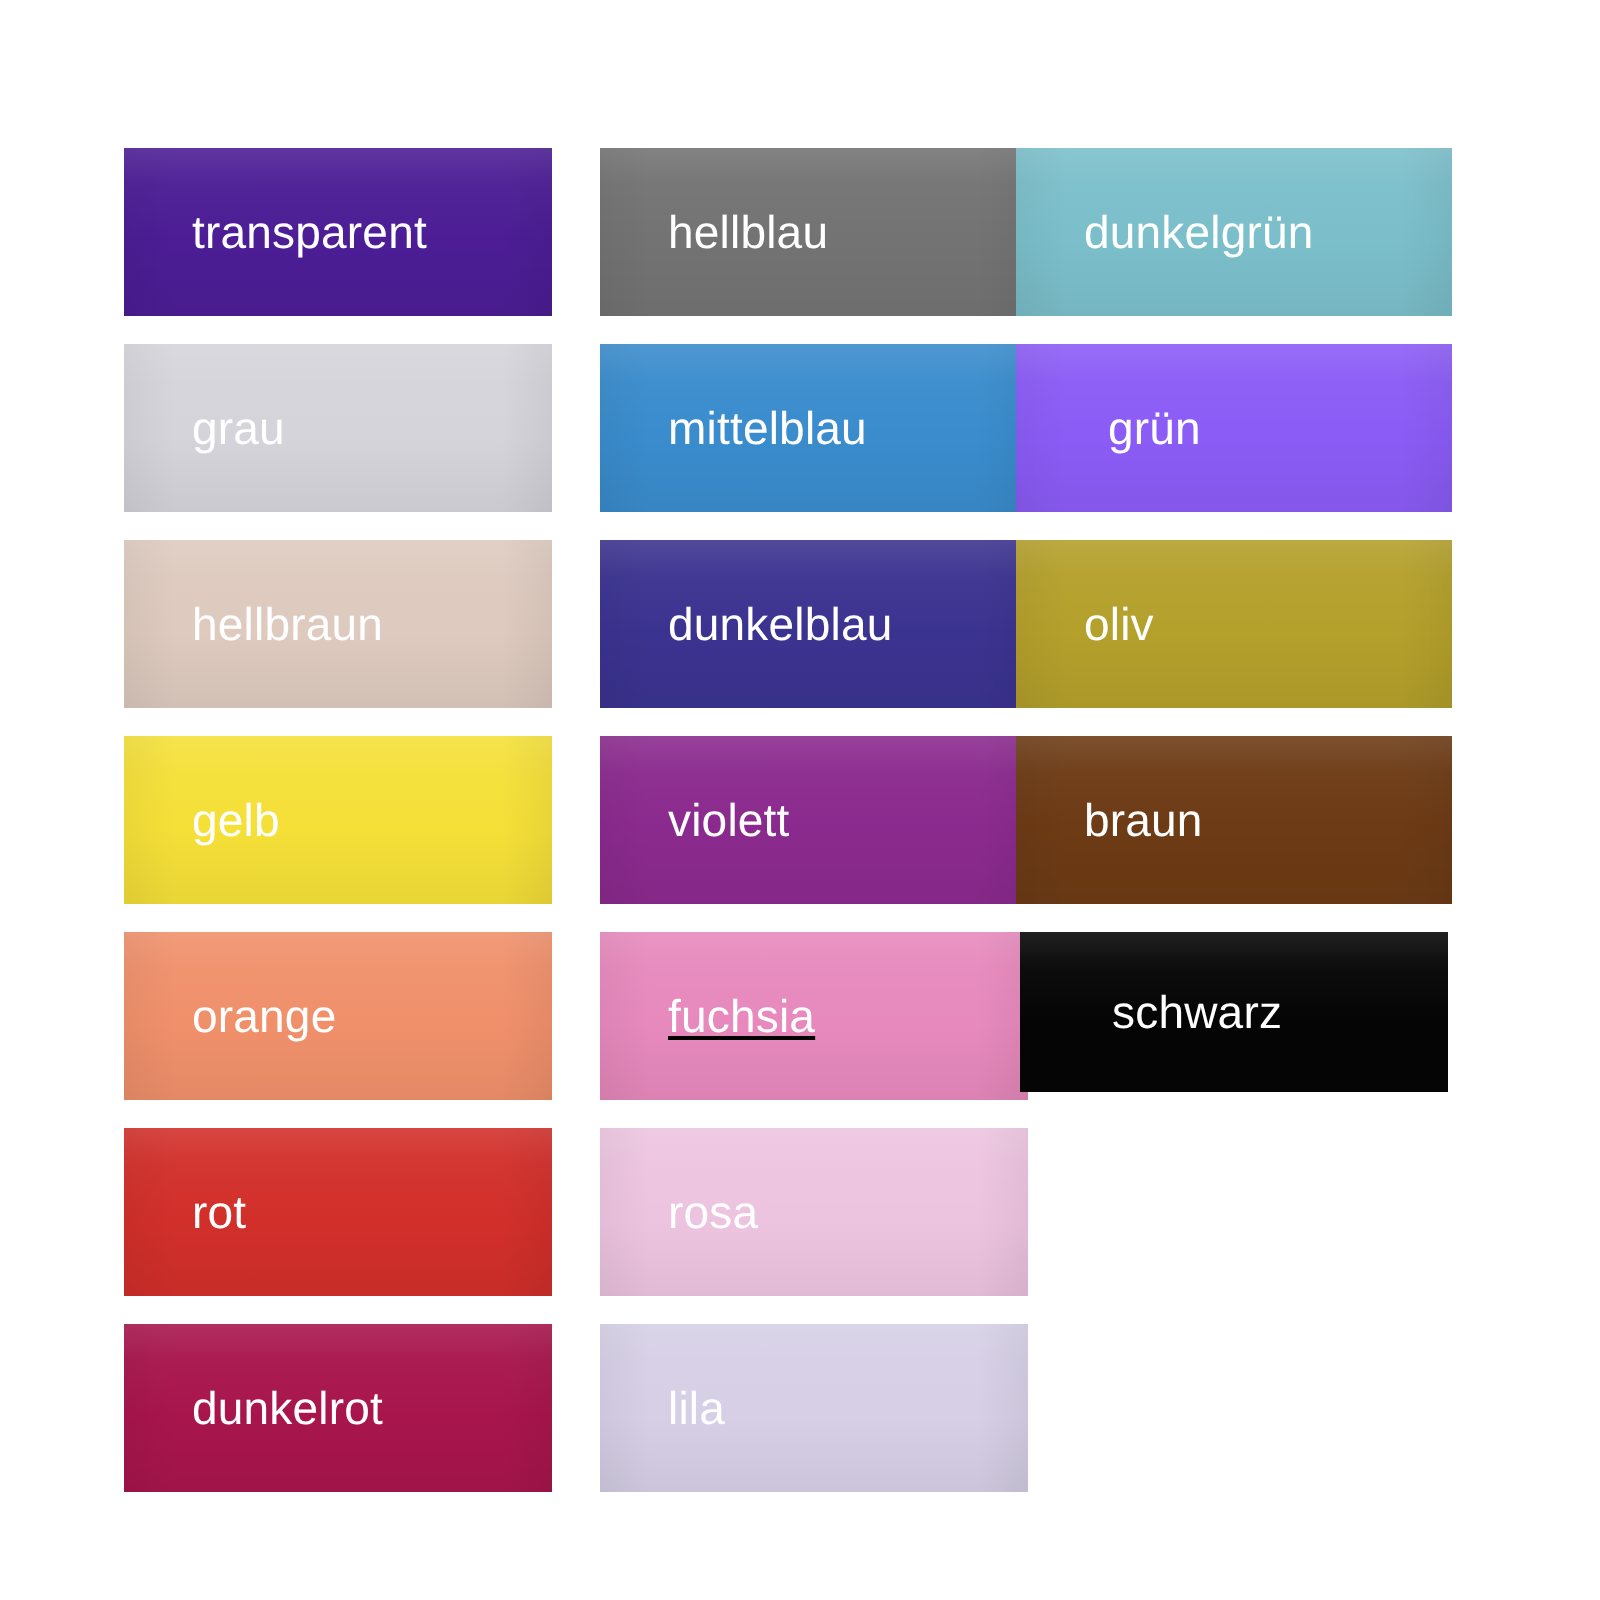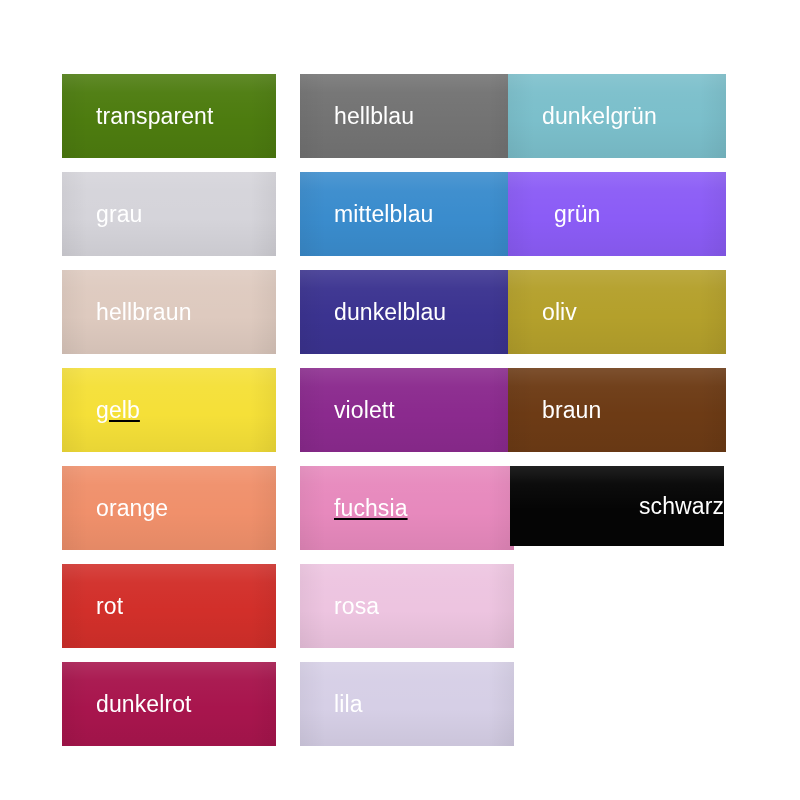--- a/index.html
+++ b/index.html
@@ -70,46 +70,45 @@
     letter-spacing: 0.1px;
     line-height: 1;
     white-space: nowrap;
   }
 
   
   .swatch.inset {
     width: 214px;
     height: 80px;
     margin-left: 2px;
-    justify-content: flex-end;
   }
   .swatch.inset .swatch-label {
     padding-left: 46px;
   }
 
   
   .swatch.pale .swatch-label {
     color: #ffffff;
   }
 </style>
 </head>
 <body>
 
 <div id="swatch-board">
   <div class="swatch-column" id="column-1">
-      <div class="swatch pale" style="background-color: #4d7c0f; align-items: center;">
+      <div class="swatch pale" style="background-color: #4c1d95; align-items: center;">
         <span class="swatch-label">transparent</span>
       </div>
       <div class="swatch pale" style="background-color: rgb(213, 212, 218);">
         <span class="swatch-label">grau</span>
       </div>
       <div class="swatch pale" style="background-color: rgb(222, 202, 191);">
         <span class="swatch-label">hellbraun</span>
       </div>
-      <div class="swatch" style="background-color: rgb(245, 224, 56); text-decoration: underline;">
+      <div class="swatch" style="background-color: rgb(245, 224, 56);">
         <span class="swatch-label">gelb</span>
       </div>
       <div class="swatch" style="background-color: rgb(240, 144, 107);">
         <span class="swatch-label">orange</span>
       </div>
       <div class="swatch" style="background-color: rgb(210, 47, 42); text-align: center;">
         <span class="swatch-label">rot</span>
       </div>
       <div class="swatch" style="background-color: rgb(168, 21, 77);">
         <span class="swatch-label">dunkelrot</span>

